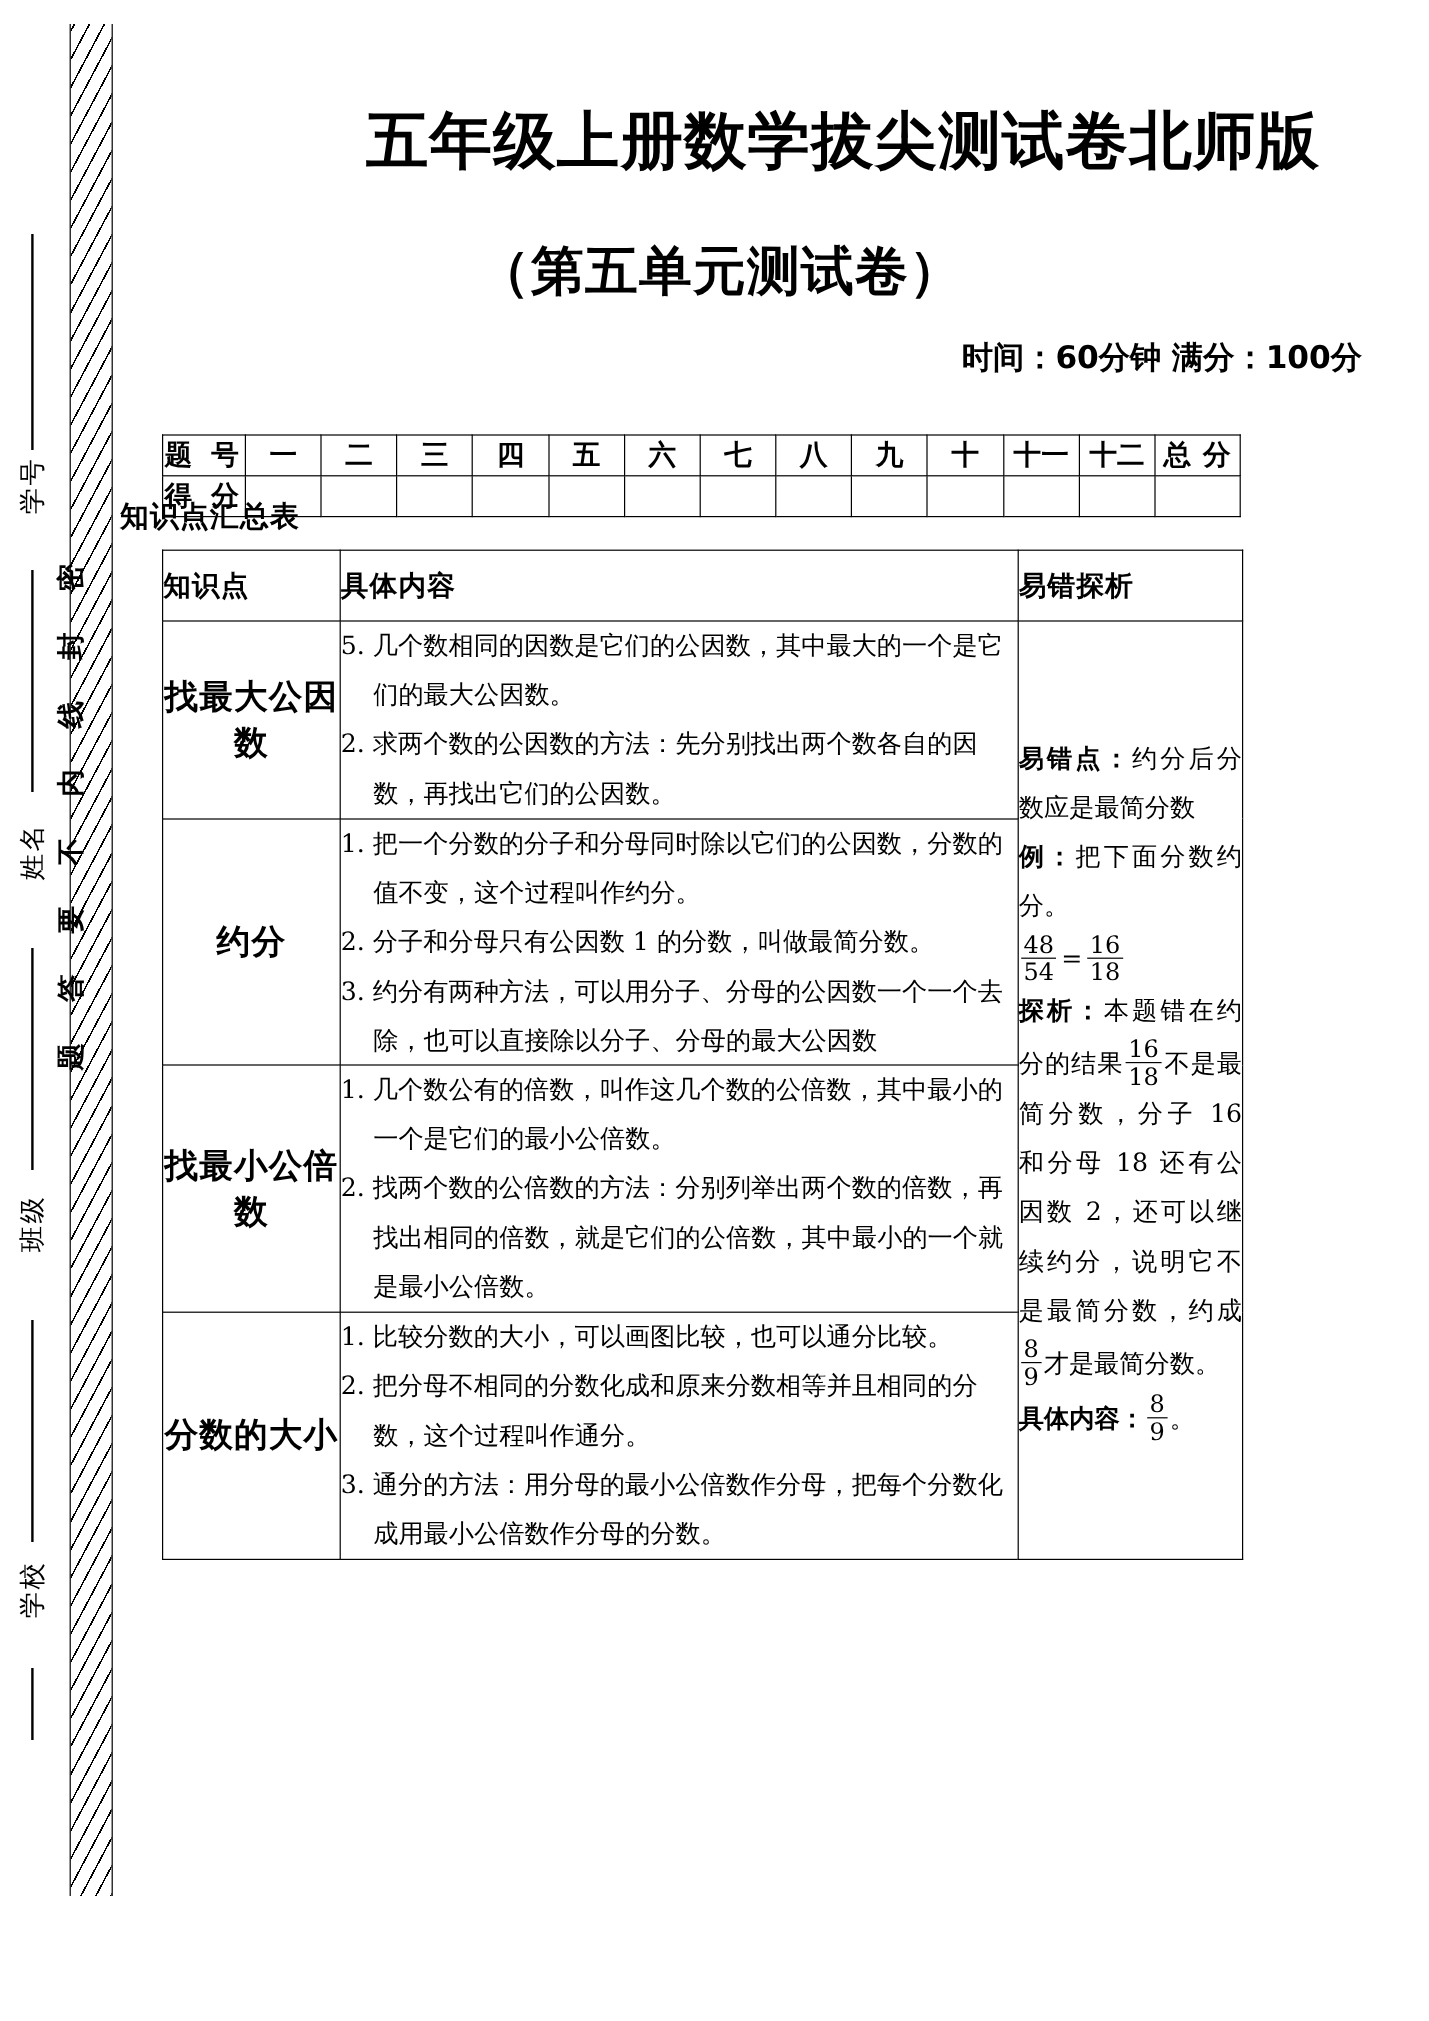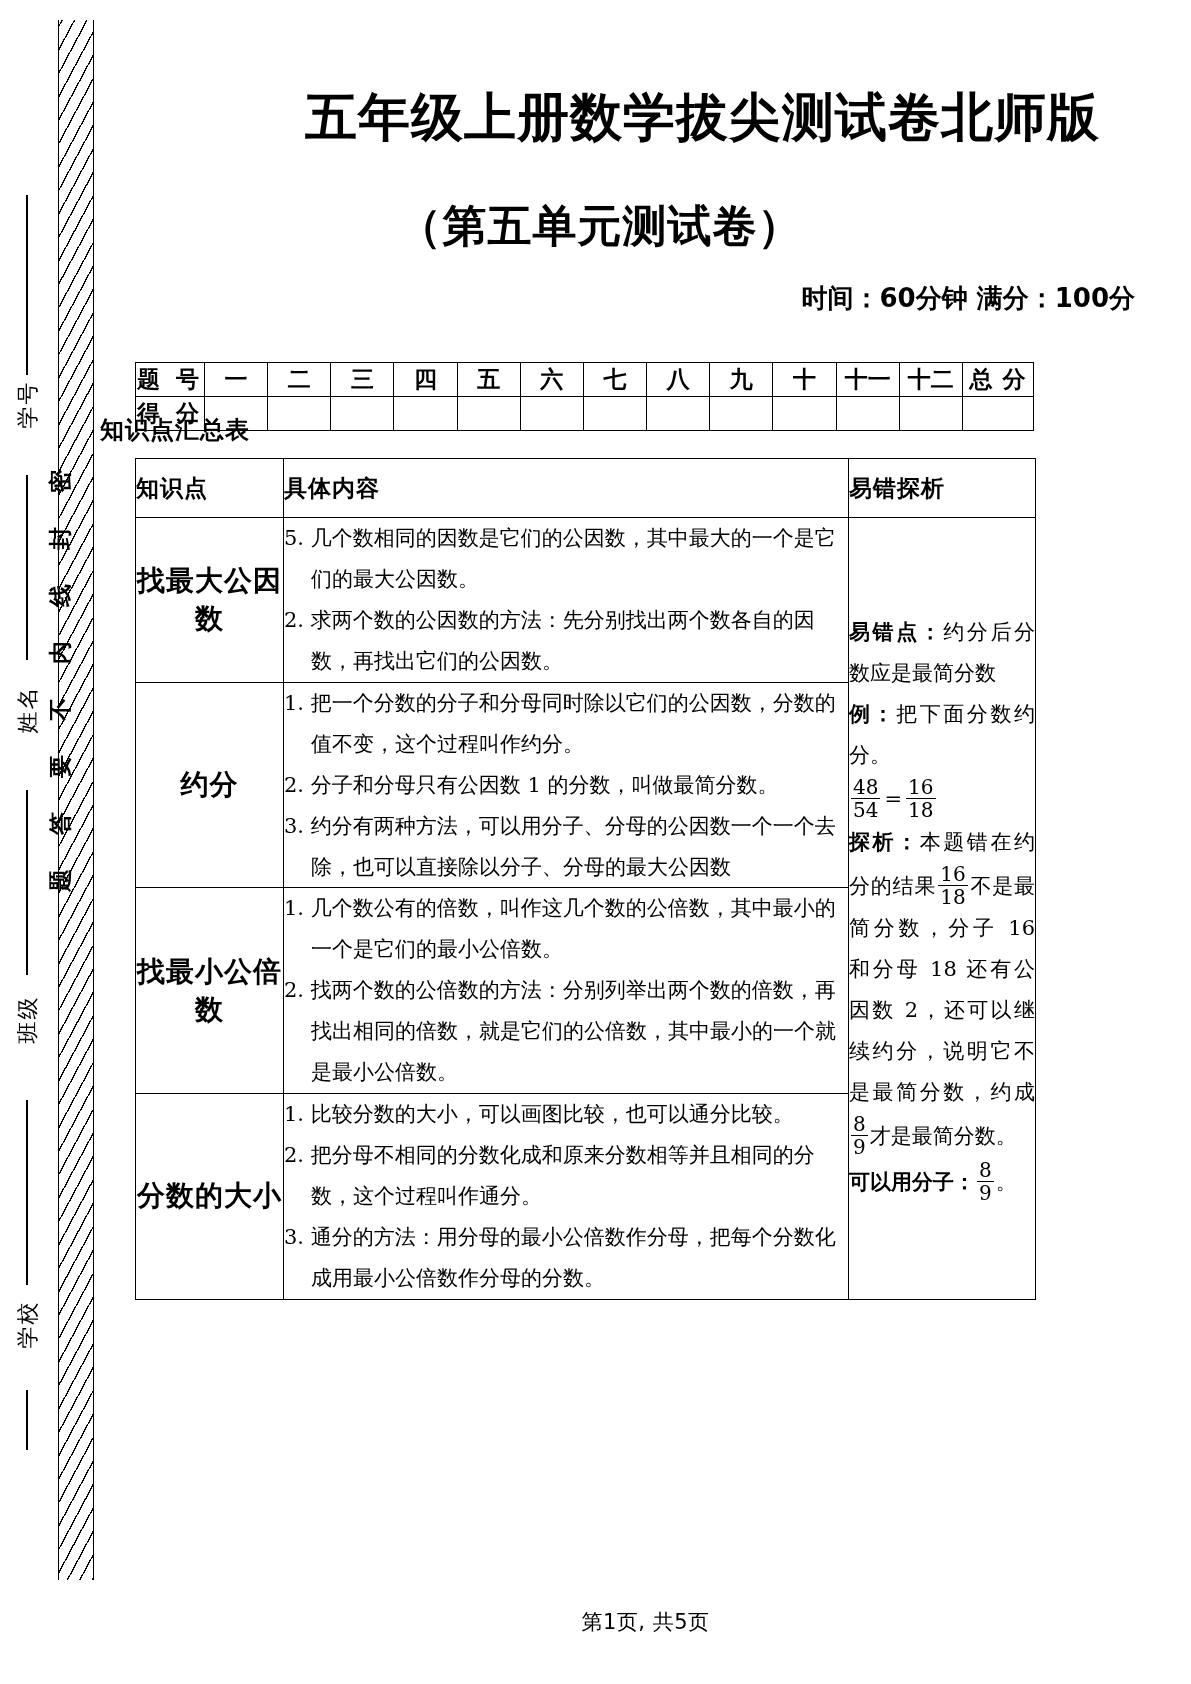--- a/index.html
+++ b/index.html
@@ -354,21 +354,21 @@
           <span class="err-p">
             <b>探析：</b><span>本题错在约分的结果</span><span class="frac">
               <span class="num">16</span>
               <span class="den">18</span>
             </span><span>不是最简分数，分子 16 和分母 18 还有公因数 2，还可以继续约分，说明它不是最简分数，约成</span><span class="frac">
               <span class="num">8</span>
               <span class="den">9</span>
             </span><span>才是最简分数。</span>
           </span>
           <span class="err-p">
-            <b>可以用分子：</b><span class="frac">
+            <b>具体内容：</b><span class="frac">
               <span class="num">8</span>
               <span class="den">9</span>
             </span><span>。</span>
           </span>
         </td>
       </tr>
 
       <tr>
         <td class="kp-name">约分</td>
         <td class="kp-body">
@@ -390,14 +390,13 @@
         <td class="kp-name">分数的大小</td>
         <td class="kp-body">
           <span class="item">1. 比较分数的大小，可以画图比较，也可以通分比较。</span>
           <span class="item">2. 把分母不相同的分数化成和原来分数相等并且相同的分数，这个过程叫作通分。</span>
           <span class="item">3. 通分的方法：用分母的最小公倍数作分母，把每个分数化成用最小公倍数作分母的分数。</span>
         </td>
       </tr>
     </tbody>
   </table>
 
-  <div id="footer">第1页, 共5页</div>
 </div>
 
 </body></html>

